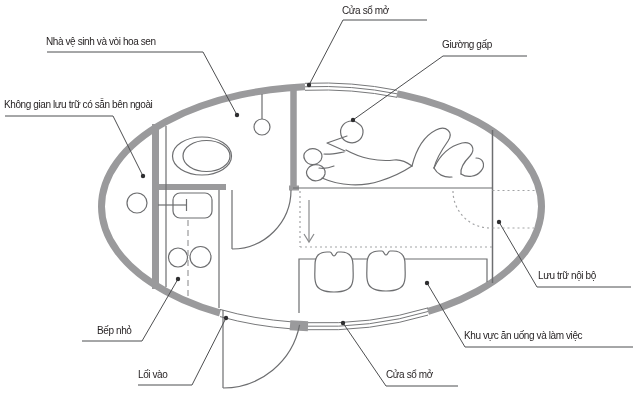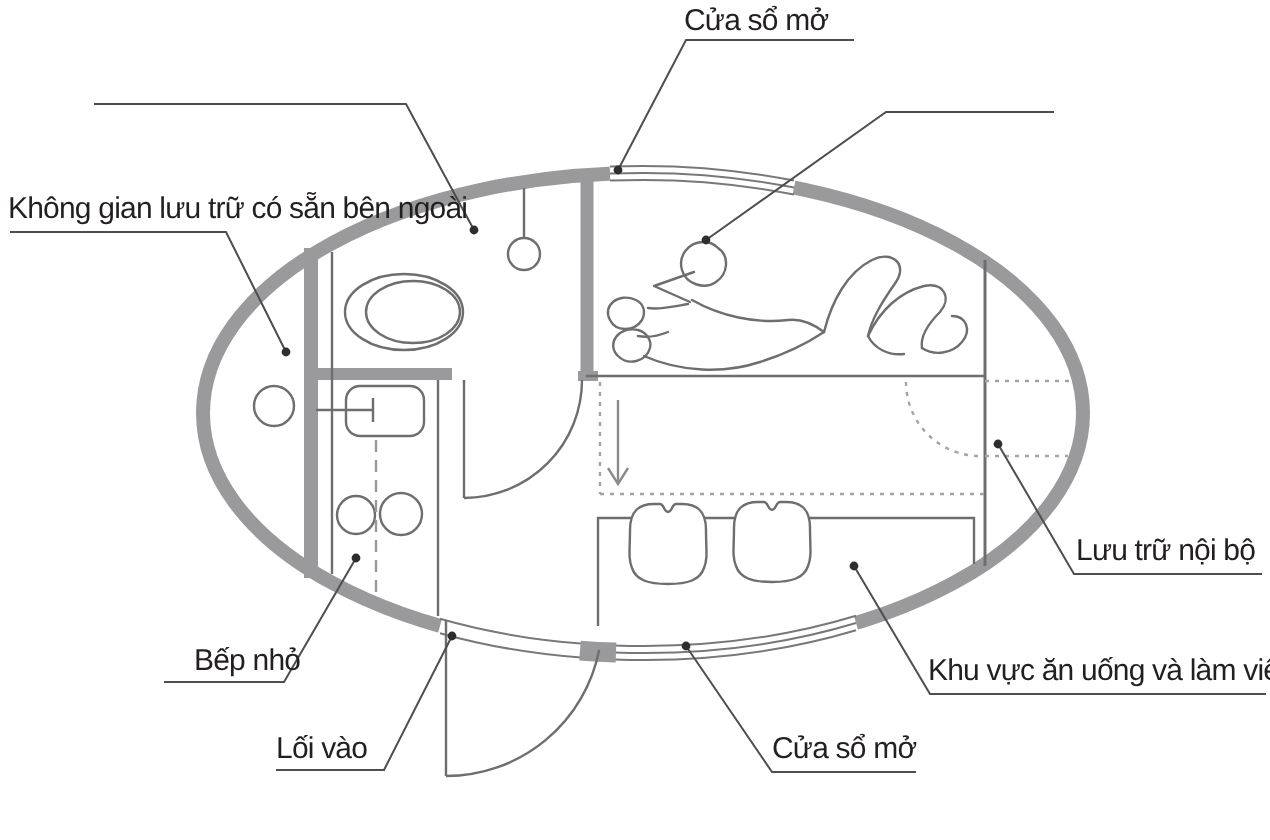--- a/index.html
+++ b/index.html
@@ -2,21 +2,21 @@
 <html><head>
 <meta charset="utf-8">
 <style>
   html,body{margin:0;padding:0;background:#ffffff;}
   .canvas{
     position:relative;width:635px;height:420px;background:#ffffff;overflow:hidden;
     font-family:"Liberation Sans","DejaVu Sans",sans-serif;
   }
   .plan-svg{position:absolute;left:0;top:0;}
   .lbl{
-    position:absolute;font-size:15px;line-height:17px;color:#231f20;
+    position:absolute;font-size:10px;line-height:17px;color:#231f20;
     letter-spacing:-0.4px;white-space:nowrap;font-weight:normal;
   }
 </style>
 </head>
 <body>
 
 <div class="canvas">
 
   <svg class="plan-svg" width="635" height="420" viewBox="0 0 635 420">
 
@@ -133,20 +133,22 @@
       <circle cx="143" cy="176" r="2.2"></circle>
       <circle cx="499" cy="222" r="2.2"></circle>
       <circle cx="178" cy="279" r="2.2"></circle>
       <circle cx="226" cy="318" r="2.2"></circle>
       <circle cx="343" cy="323" r="2.2"></circle>
       <circle cx="427" cy="283" r="2.2"></circle>
     </g>
   </svg>
 
   <div class="lbl" style="left:342px;top:2px">Cửa sổ mở</div>
+  <div class="lbl" style="left:46px;top:33px">Nhà vệ sinh và vòi hoa sen</div>
+  <div class="lbl" style="left:442px;top:36px">Giường gấp</div>
   <div class="lbl" style="left:4px;top:96px">Không gian lưu trữ có sẵn bên ngoài</div>
   <div class="lbl" style="left:538px;top:267px">Lưu trữ nội bộ</div>
   <div class="lbl" style="left:97px;top:322px">Bếp nhỏ</div>
   <div class="lbl" style="left:138px;top:366px">Lối vào</div>
   <div class="lbl" style="left:386px;top:366px">Cửa sổ mở</div>
   <div class="lbl" style="left:464px;top:327px">Khu vực ăn uống và làm việc</div>
 
 </div>
 
 </body></html>

